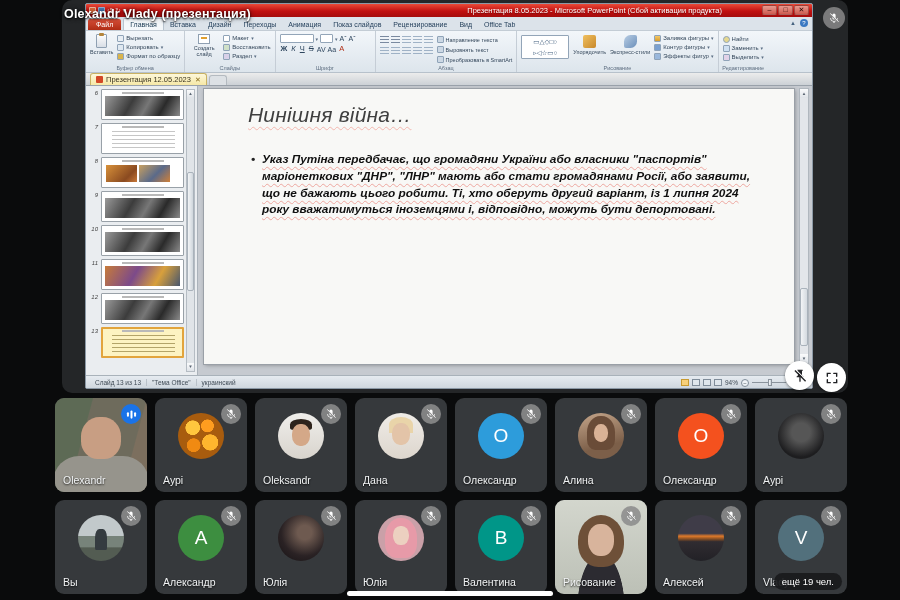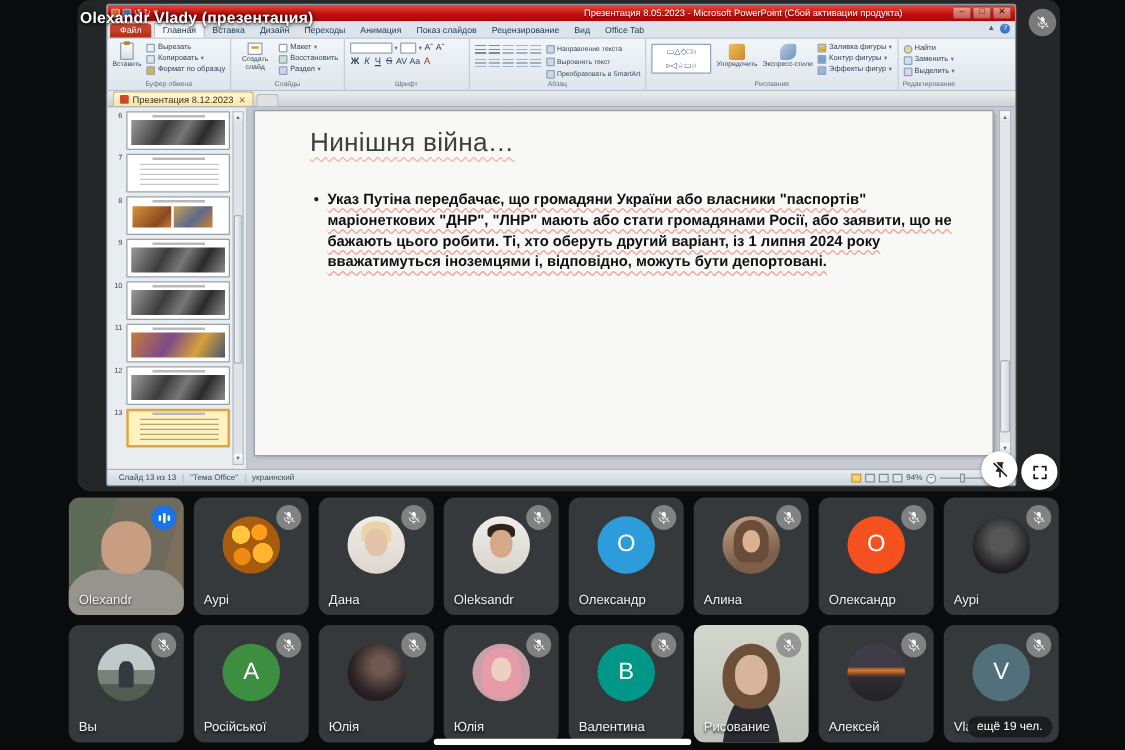--- a/index.html
+++ b/index.html
@@ -71,21 +71,21 @@
   .dr-arr{background:linear-gradient(135deg,#f0c060,#c8882a);}
   .dr-qs{background:linear-gradient(135deg,#b8cde4,#6b8fba);border-radius:50% 2px 50% 2px;}
 
   .doctabs{height:13px;background:linear-gradient(#ececec,#ccd1d6);display:flex;align-items:flex-end;padding-left:4px;border-bottom:1px solid #9aa2ab;}
   .doctab{display:flex;align-items:center;gap:3px;background:linear-gradient(#fdf7da,#f6e8a6);border:1px solid #c9b264;border-bottom:none;
           border-radius:3px 3px 0 0;font-size:7.5px;color:#3a3420;padding:1px 5px;height:12px;white-space:nowrap;}
   .ppt-glyph{width:7px;height:7px;background:#d24726;border-radius:1px;display:inline-block;}
   .doctab .close{color:#8a6d1d;font-size:7px;padding-left:1px;}
   .tabstub{width:18px;height:10px;background:#dde1e5;border:1px solid #b4bac0;border-bottom:none;border-radius:3px 3px 0 0;margin-left:2px;}
 
-  .pptbody{display:flex;height:289px;background:#c2c7cc;}
+  .pptbody{display:flex;height:289px;background:#c2c7cc;font-style:italic;}
   .thumbs{width:112px;background:#eaedf0;border-right:1px solid #aab2ba;position:relative;padding:3px 13px 3px 2px;}
   .thumb-row{display:flex;gap:3px;margin-bottom:3px;align-items:flex-start;}
   .tnum{width:10px;font-size:6px;color:#444;text-align:right;padding-top:1px;flex:0 0 auto;}
   .tbox{flex:1;height:31px;background:#fff;border:1px solid #99a1a8;position:relative;padding:2px 3px;border-radius:1px;}
   .tbox.selected{border:2px solid #e2a43c;background:#fdf3c2;padding:1px 2px;}
   .ttl{display:block;height:2px;width:56%;margin:0 auto 2px;background:#b9b9b9;}
   .tbox .pic{display:block;height:20px;background:linear-gradient(120deg,#9a9a9a 0%,#3c3c3c 35%,#777 55%,#2a2a2a 75%,#8a8a8a);}
   .kind-photoc .pic{background:linear-gradient(120deg,#c77b3a,#7c4a8a 40%,#d8a03c 70%,#47566e);}
   .kind-photos2 .pic{display:inline-block;width:31px;height:17px;margin:1px 1px 0;}
   .kind-photos2 .p1{background:linear-gradient(135deg,#d8913a,#8a4a20 70%,#c87838);}
@@ -373,21 +373,21 @@
                 <span class="caret">▾</span>
               </div>
           </div>
           <span class="glabel">Редактирование</span>
         </div>
       </div>
 
       <div class="doctabs">
         <span class="doctab">
           <i class="ppt-glyph"></i>
-          <span>Презентация 8.12.2023</span>
+          <span>Презентация 12.05.2023</span>
           <span class="close">✕</span>
         </span>
         <span class="tabstub"></span>
       </div>
 
       <div class="pptbody">
         <div class="thumbs">
           <div>
               <div class="thumb-row">
                 <span class="tnum">6</span>
@@ -542,44 +542,44 @@
         <div class="pbadge muted">
           <svg width="12" height="12" viewBox="0 0 24 24">
             <path fill="#fff" d="M12 15a3.2 3.2 0 0 0 3.2-3.2V6.2a3.2 3.2 0 1 0-6.4 0v5.6A3.2 3.2 0 0 0 12 15z"></path>
             <path fill="#fff" d="M18 11.8a6 6 0 0 1-12 0H4.6a7.4 7.4 0 0 0 6.4 7.3V22h2v-2.9a7.4 7.4 0 0 0 6.4-7.3z"></path>
             <line x1="4" y1="3.5" x2="20.5" y2="20" stroke="#8e8e8e" stroke-width="3"></line>
             <line x1="4.7" y1="2.8" x2="21.2" y2="19.3" stroke="#fff" stroke-width="1.6"></line>
           </svg>
         </div>
       </div>
       <div class="tile">
+        <div class="avatar photo-portrait-light"></div>
+        <span class="pname">Oleksandr</span>
+        <div class="pbadge muted">
+          <svg width="12" height="12" viewBox="0 0 24 24">
+            <path fill="#fff" d="M12 15a3.2 3.2 0 0 0 3.2-3.2V6.2a3.2 3.2 0 1 0-6.4 0v5.6A3.2 3.2 0 0 0 12 15z"></path>
+            <path fill="#fff" d="M18 11.8a6 6 0 0 1-12 0H4.6a7.4 7.4 0 0 0 6.4 7.3V22h2v-2.9a7.4 7.4 0 0 0 6.4-7.3z"></path>
+            <line x1="4" y1="3.5" x2="20.5" y2="20" stroke="#8e8e8e" stroke-width="3"></line>
+            <line x1="4.7" y1="2.8" x2="21.2" y2="19.3" stroke="#fff" stroke-width="1.6"></line>
+          </svg>
+        </div>
+      </div>
+      <div class="tile">
         <div class="avatar photo-blonde"></div>
         <span class="pname">Дана</span>
         <div class="pbadge muted">
           <svg width="12" height="12" viewBox="0 0 24 24">
             <path fill="#fff" d="M12 15a3.2 3.2 0 0 0 3.2-3.2V6.2a3.2 3.2 0 1 0-6.4 0v5.6A3.2 3.2 0 0 0 12 15z"></path>
             <path fill="#fff" d="M18 11.8a6 6 0 0 1-12 0H4.6a7.4 7.4 0 0 0 6.4 7.3V22h2v-2.9a7.4 7.4 0 0 0 6.4-7.3z"></path>
             <line x1="4" y1="3.5" x2="20.5" y2="20" stroke="#8e8e8e" stroke-width="3"></line>
             <line x1="4.7" y1="2.8" x2="21.2" y2="19.3" stroke="#fff" stroke-width="1.6"></line>
           </svg>
         </div>
       </div>
       <div class="tile">
-        <div class="avatar photo-portrait-light"></div>
-        <span class="pname">Oleksandr</span>
-        <div class="pbadge muted">
-          <svg width="12" height="12" viewBox="0 0 24 24">
-            <path fill="#fff" d="M12 15a3.2 3.2 0 0 0 3.2-3.2V6.2a3.2 3.2 0 1 0-6.4 0v5.6A3.2 3.2 0 0 0 12 15z"></path>
-            <path fill="#fff" d="M18 11.8a6 6 0 0 1-12 0H4.6a7.4 7.4 0 0 0 6.4 7.3V22h2v-2.9a7.4 7.4 0 0 0 6.4-7.3z"></path>
-            <line x1="4" y1="3.5" x2="20.5" y2="20" stroke="#8e8e8e" stroke-width="3"></line>
-            <line x1="4.7" y1="2.8" x2="21.2" y2="19.3" stroke="#fff" stroke-width="1.6"></line>
-          </svg>
-        </div>
-      </div>
-      <div class="tile">
         <div class="avatar" style="background: rgb(45, 156, 219);">О</div>
         <span class="pname">Олександр</span>
         <div class="pbadge muted">
           <svg width="12" height="12" viewBox="0 0 24 24">
             <path fill="#fff" d="M12 15a3.2 3.2 0 0 0 3.2-3.2V6.2a3.2 3.2 0 1 0-6.4 0v5.6A3.2 3.2 0 0 0 12 15z"></path>
             <path fill="#fff" d="M18 11.8a6 6 0 0 1-12 0H4.6a7.4 7.4 0 0 0 6.4 7.3V22h2v-2.9a7.4 7.4 0 0 0 6.4-7.3z"></path>
             <line x1="4" y1="3.5" x2="20.5" y2="20" stroke="#8e8e8e" stroke-width="3"></line>
             <line x1="4.7" y1="2.8" x2="21.2" y2="19.3" stroke="#fff" stroke-width="1.6"></line>
           </svg>
         </div>
@@ -629,21 +629,21 @@
           <svg width="12" height="12" viewBox="0 0 24 24">
             <path fill="#fff" d="M12 15a3.2 3.2 0 0 0 3.2-3.2V6.2a3.2 3.2 0 1 0-6.4 0v5.6A3.2 3.2 0 0 0 12 15z"></path>
             <path fill="#fff" d="M18 11.8a6 6 0 0 1-12 0H4.6a7.4 7.4 0 0 0 6.4 7.3V22h2v-2.9a7.4 7.4 0 0 0 6.4-7.3z"></path>
             <line x1="4" y1="3.5" x2="20.5" y2="20" stroke="#8e8e8e" stroke-width="3"></line>
             <line x1="4.7" y1="2.8" x2="21.2" y2="19.3" stroke="#fff" stroke-width="1.6"></line>
           </svg>
         </div>
       </div>
       <div class="tile">
         <div class="avatar" style="background: rgb(61, 142, 64);">А</div>
-        <span class="pname">Російської</span>
+        <span class="pname">Александр</span>
         <div class="pbadge muted">
           <svg width="12" height="12" viewBox="0 0 24 24">
             <path fill="#fff" d="M12 15a3.2 3.2 0 0 0 3.2-3.2V6.2a3.2 3.2 0 1 0-6.4 0v5.6A3.2 3.2 0 0 0 12 15z"></path>
             <path fill="#fff" d="M18 11.8a6 6 0 0 1-12 0H4.6a7.4 7.4 0 0 0 6.4 7.3V22h2v-2.9a7.4 7.4 0 0 0 6.4-7.3z"></path>
             <line x1="4" y1="3.5" x2="20.5" y2="20" stroke="#8e8e8e" stroke-width="3"></line>
             <line x1="4.7" y1="2.8" x2="21.2" y2="19.3" stroke="#fff" stroke-width="1.6"></line>
           </svg>
         </div>
       </div>
       <div class="tile">

